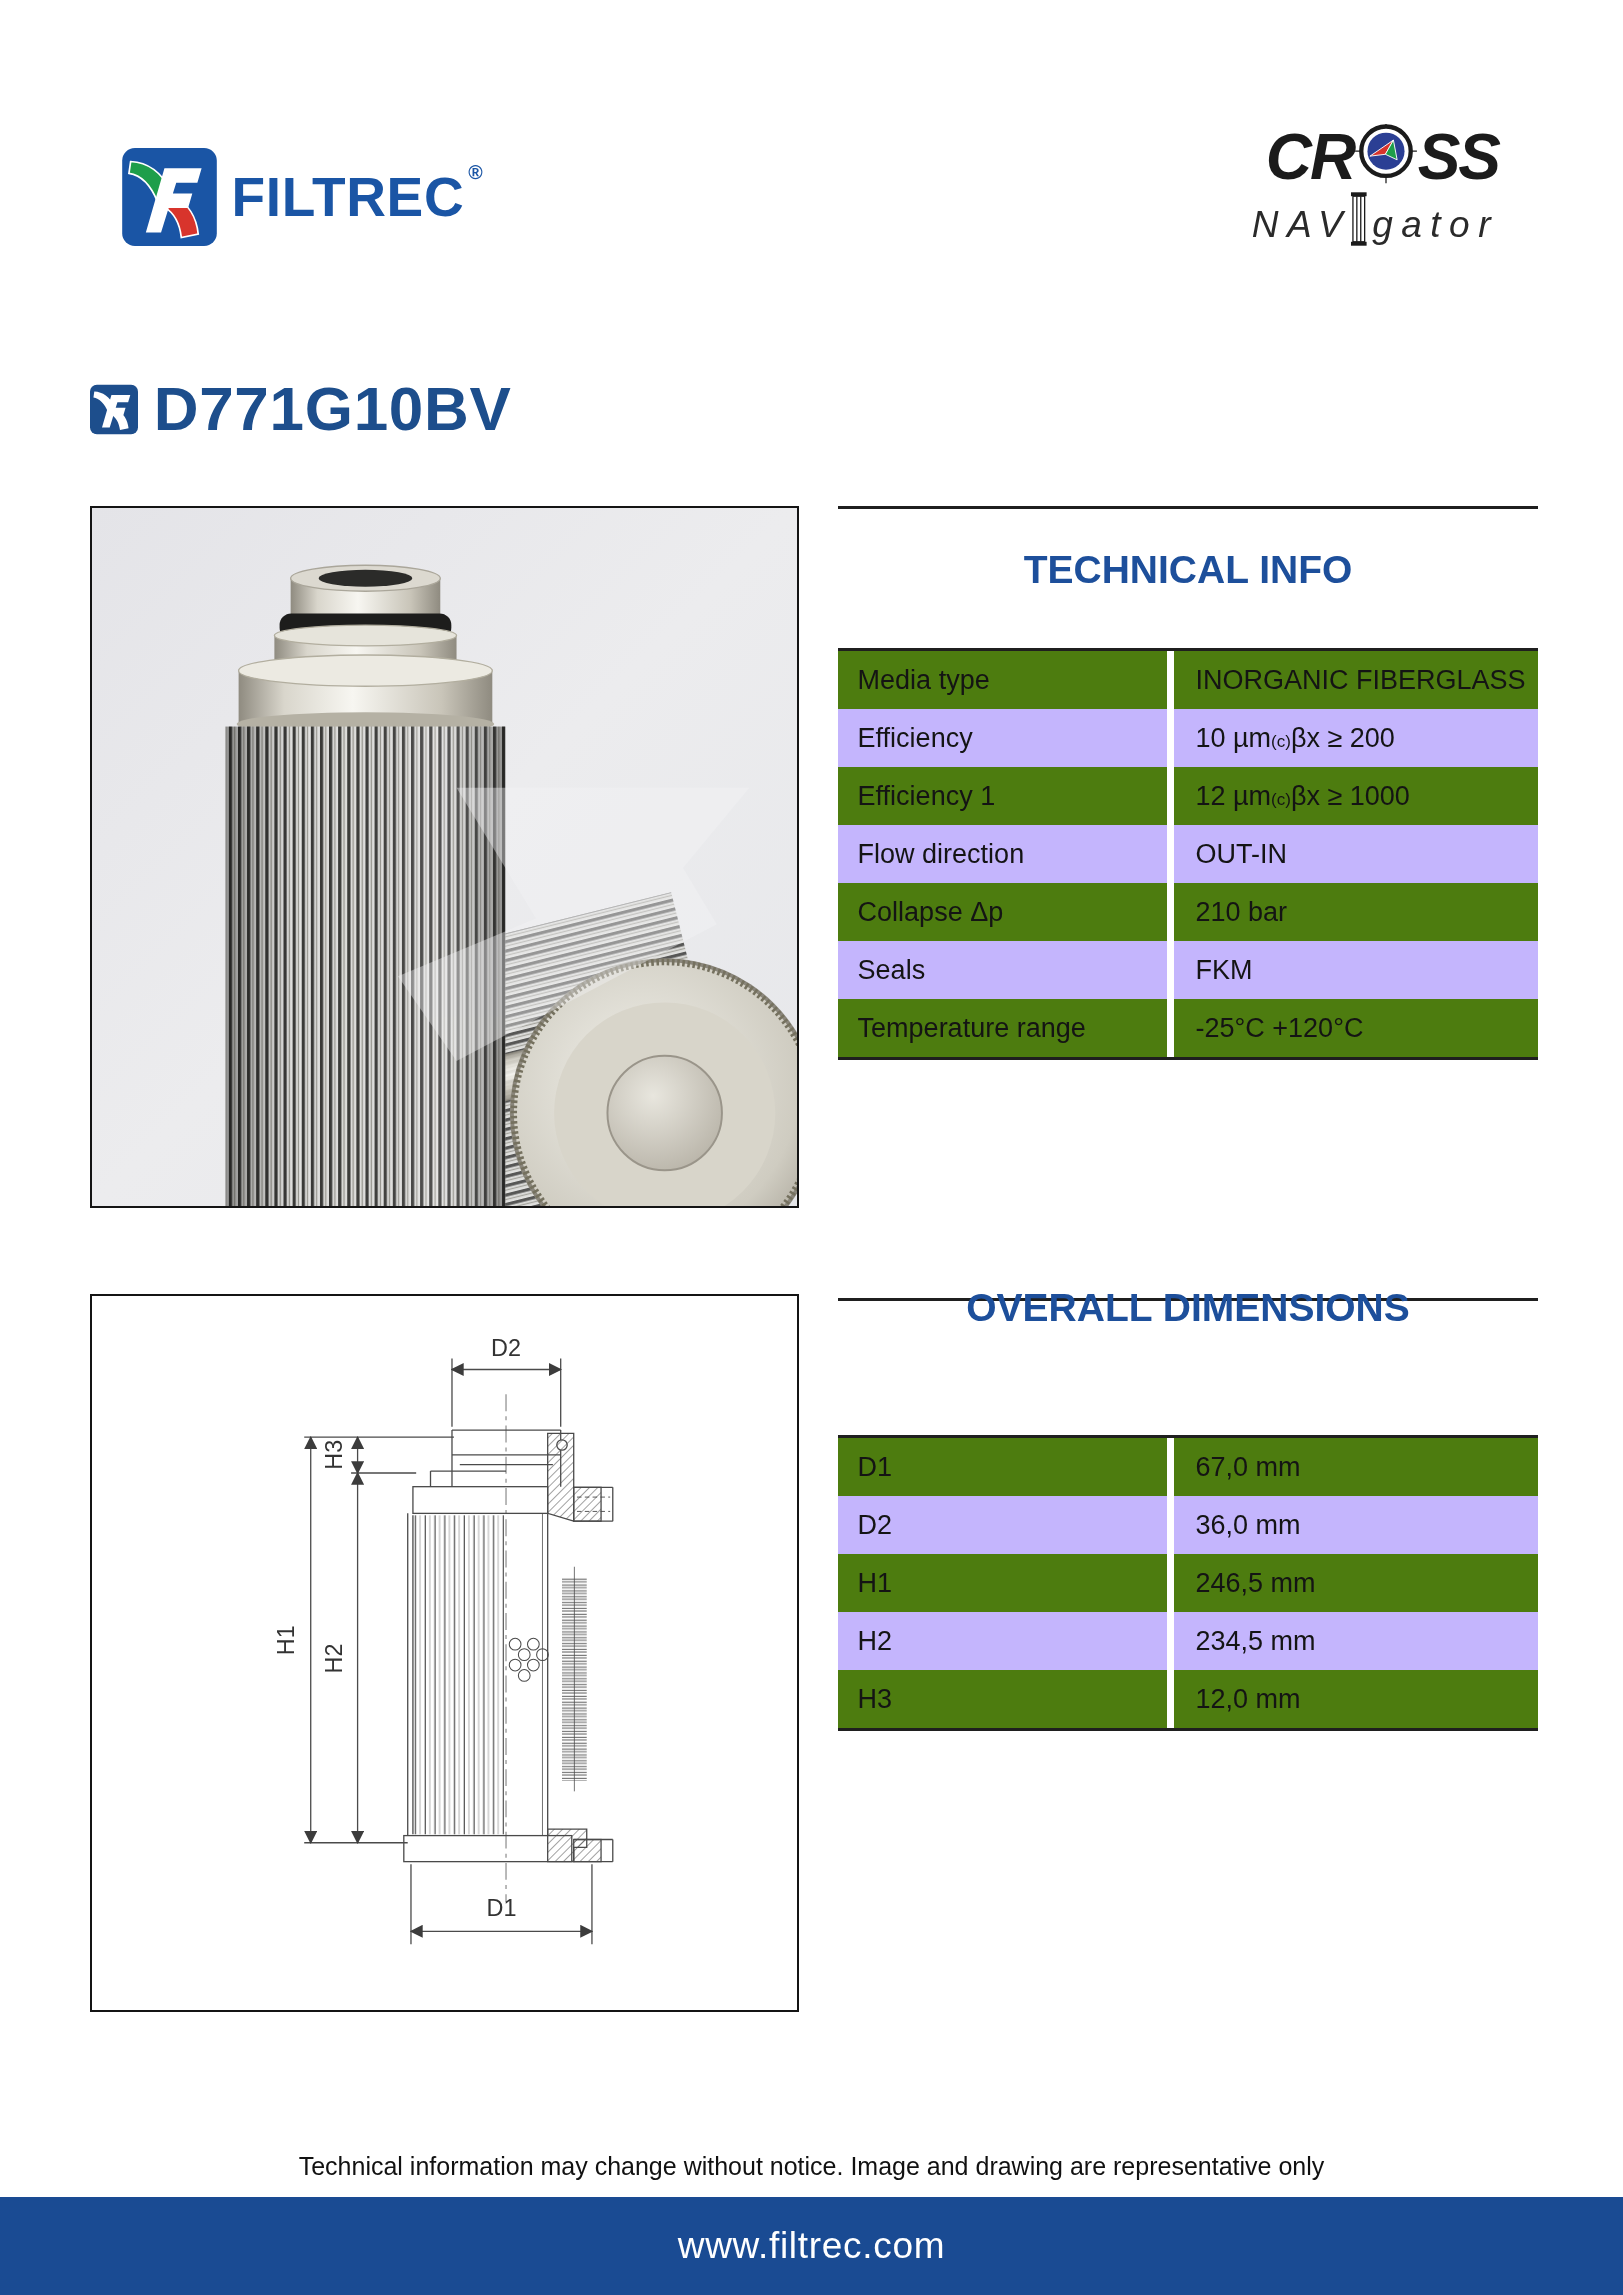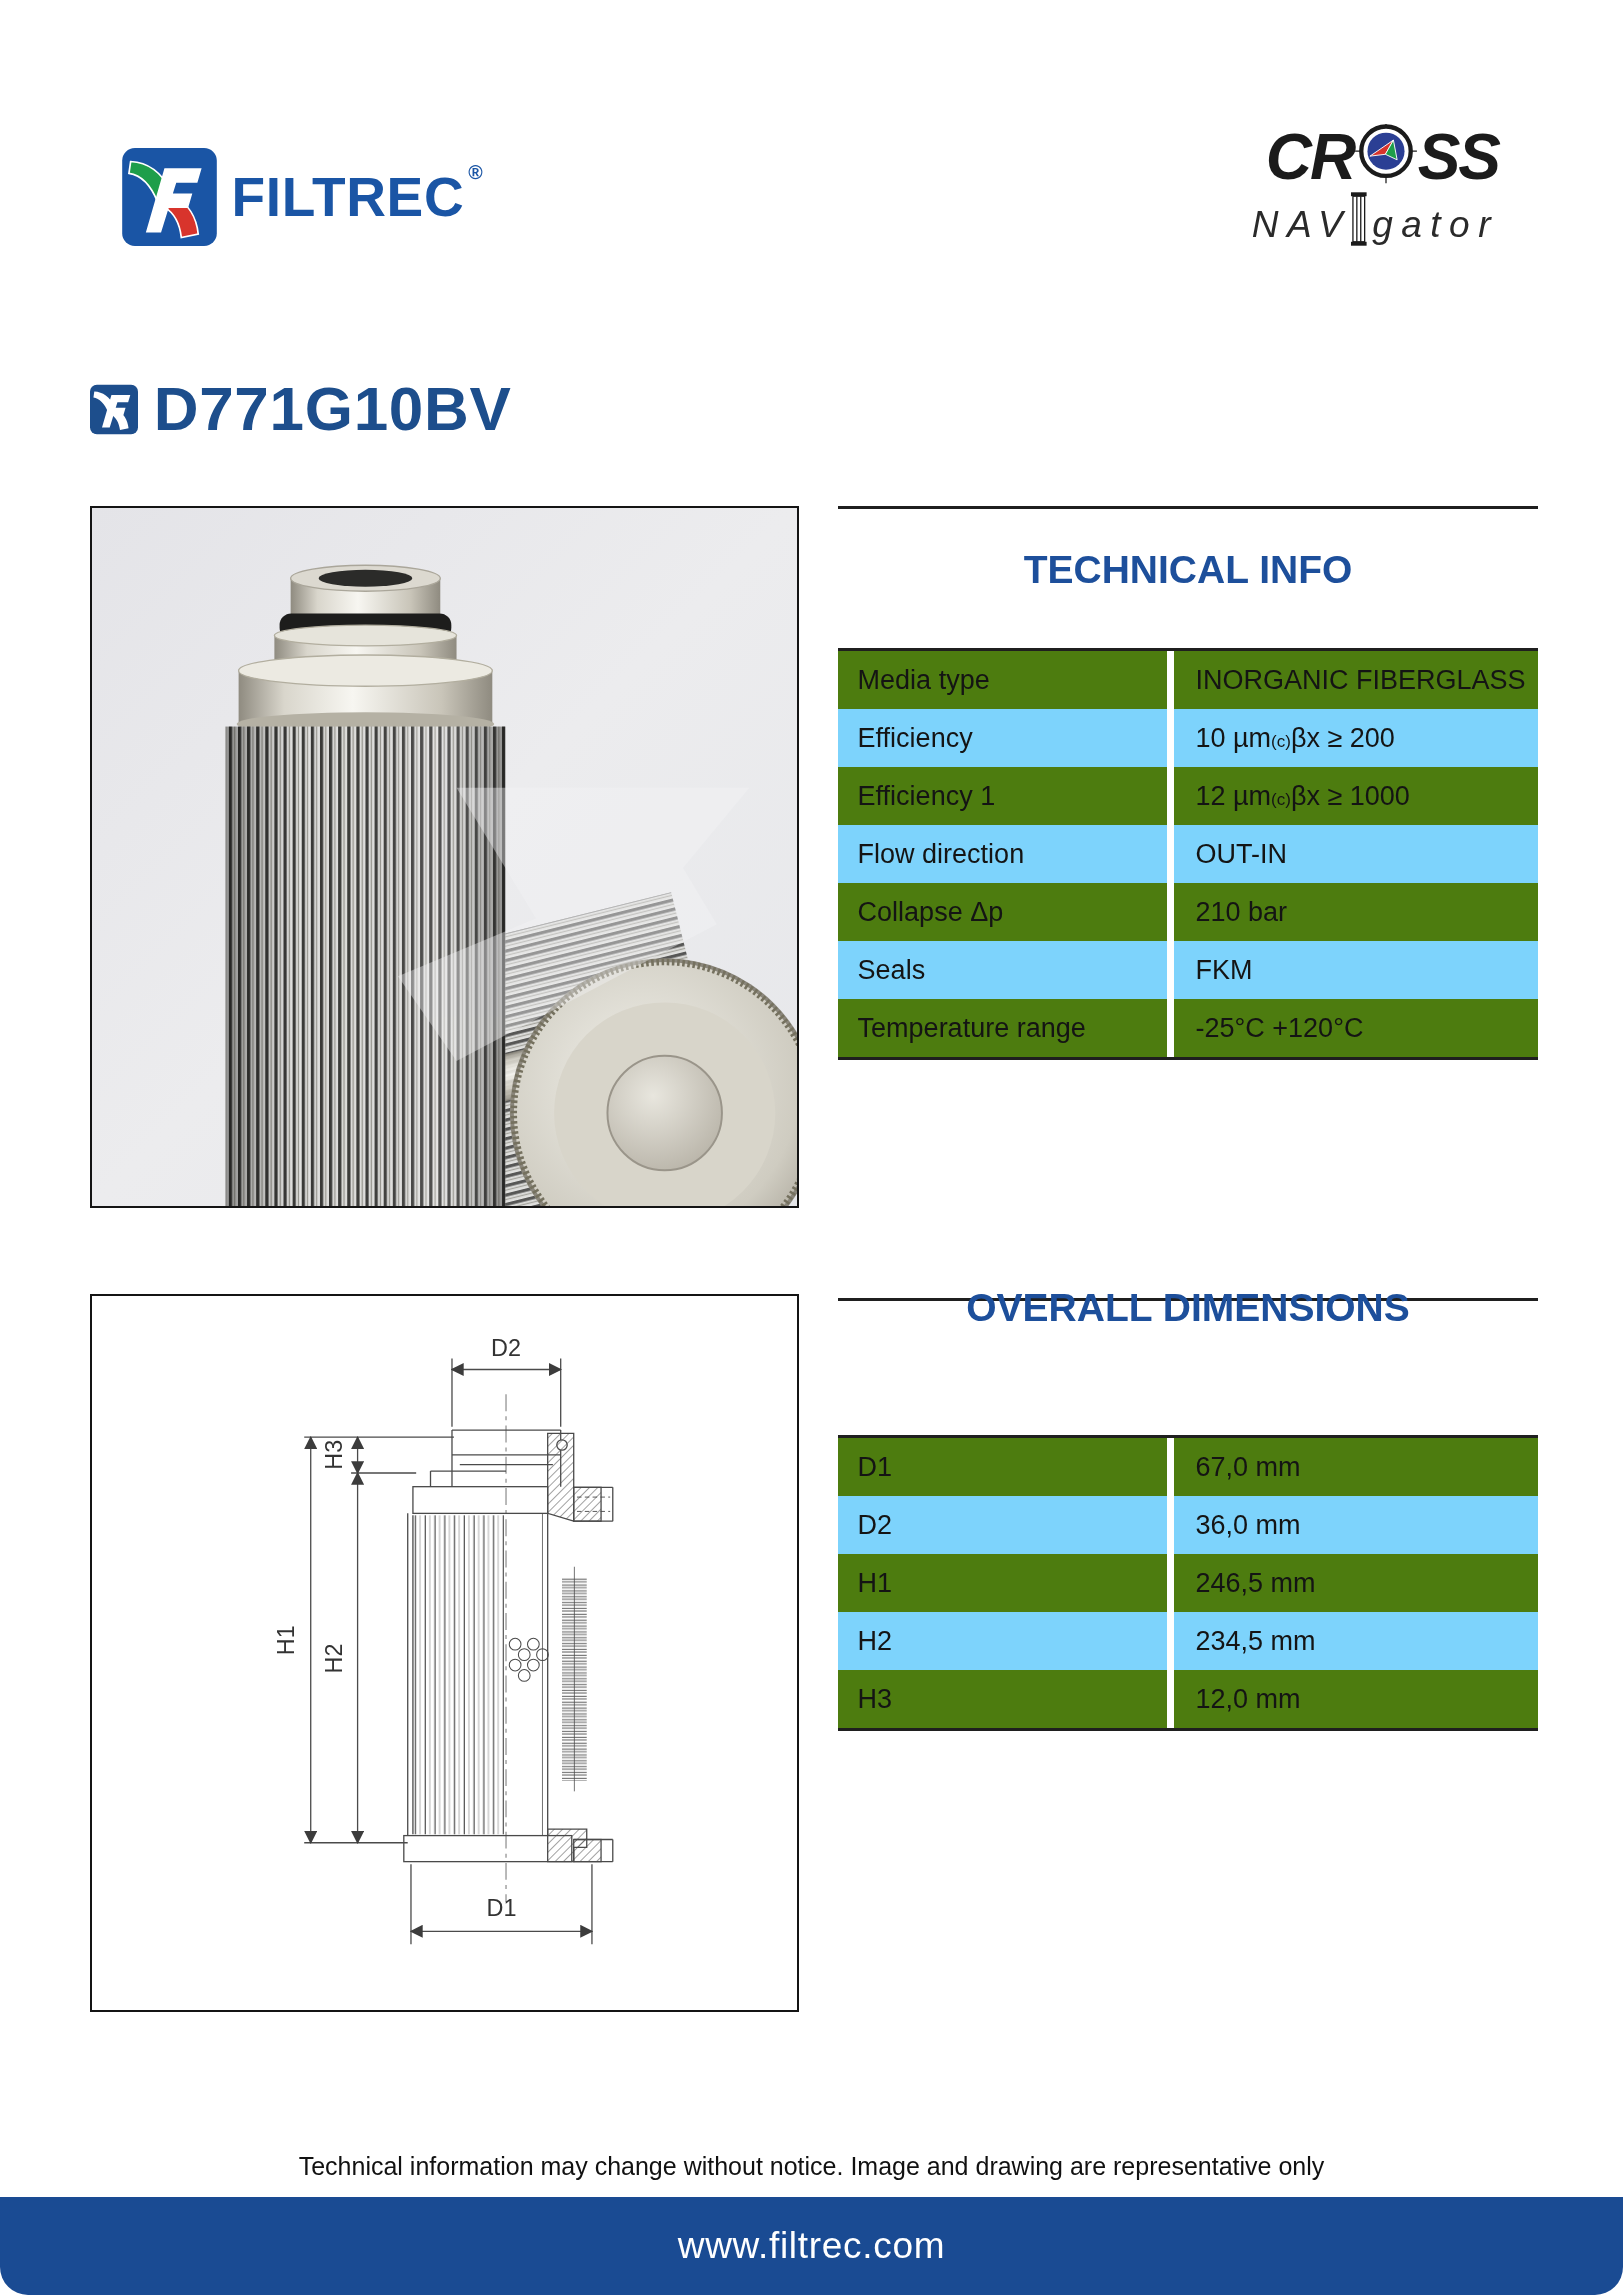--- a/index.html
+++ b/index.html
@@ -1,17 +1,17 @@
 <!DOCTYPE html>
 <html style="font-size:10.5px"><head>
 <meta charset="utf-8">
 <style>
   html,body{margin:0;padding:0;background:#ffffff;}
   .page{position:relative;width:1623px;height:2295px;background:#ffffff;overflow:hidden;
-        font-family:"Liberation Sans", sans-serif;color:#141414;border-radius:28px;}
+        font-family:"Liberation Sans", sans-serif;color:#141414;}
 
   
   .filtrec-logo{position:absolute;left:122px;top:148px;display:flex;align-items:center;}
   .filtrec-logo .mark{width:95px;height:98px;}
   .filtrec-wordmark{font-size:55px;font-weight:bold;color:#1a55a5;letter-spacing:0.7px;margin-left:14.4px;}
   .filtrec-reg{font-size:19.6px;font-weight:bold;color:#1a55a5;vertical-align:top;position:relative;top:-25px;left:3.9px;}
 
   .cross-logo{position:absolute;right:124px;top:123px;width:249px;font-style:italic;}
   .cross-row1{display:flex;align-items:center;justify-content:flex-end;}
   .cross-txt{font-size:64px;font-weight:800;color:#1b1b1b;letter-spacing:-2px;line-height:1;}
@@ -34,21 +34,21 @@
   .rule{position:absolute;left:838px;width:700px;height:3.3px;background:#1f1f1f;}
   .sec-heading{position:absolute;left:838px;width:700px;text-align:center;
                font-size:39px;font-weight:bold;color:#1d4f9b;letter-spacing:0px;}
   .data-table{position:absolute;left:838px;width:700px;
               border-top:3.3px solid #1f1f1f;border-bottom:3.3px solid #1f1f1f;}
   .trow{display:flex;height:58px;}
   .cell{display:flex;align-items:center;box-sizing:border-box;font-size:27px;color:#141414;}
   .cell.lbl{flex:0 0 47%;padding-left:19.6px;margin-right:6.5px;}
   .cell.val{flex:1;padding-left:22px;}
   .trow.gray .cell{background:#4d7c0f;}
-  .trow.white .cell{background:#7dd3fc;}
+  .trow.white .cell{background:#c4b5fd;}
   .cell.val sub{font-size:17px;line-height:0;position:relative;top:3.9px;}
 
   
   .disclaimer{position:absolute;left:0;top:2152px;width:100%;text-align:center;
               font-size:25px;color:#111111;}
   .footer-bar{position:absolute;left:0;top:2197px;width:100%;height:98px;background:#1a4b93;
               display:flex;align-items:center;justify-content:center;}
   .footer-url{font-size:37px;color:#ffffff;letter-spacing:0.7px;text-decoration:none;}
 </style>
 </head>

